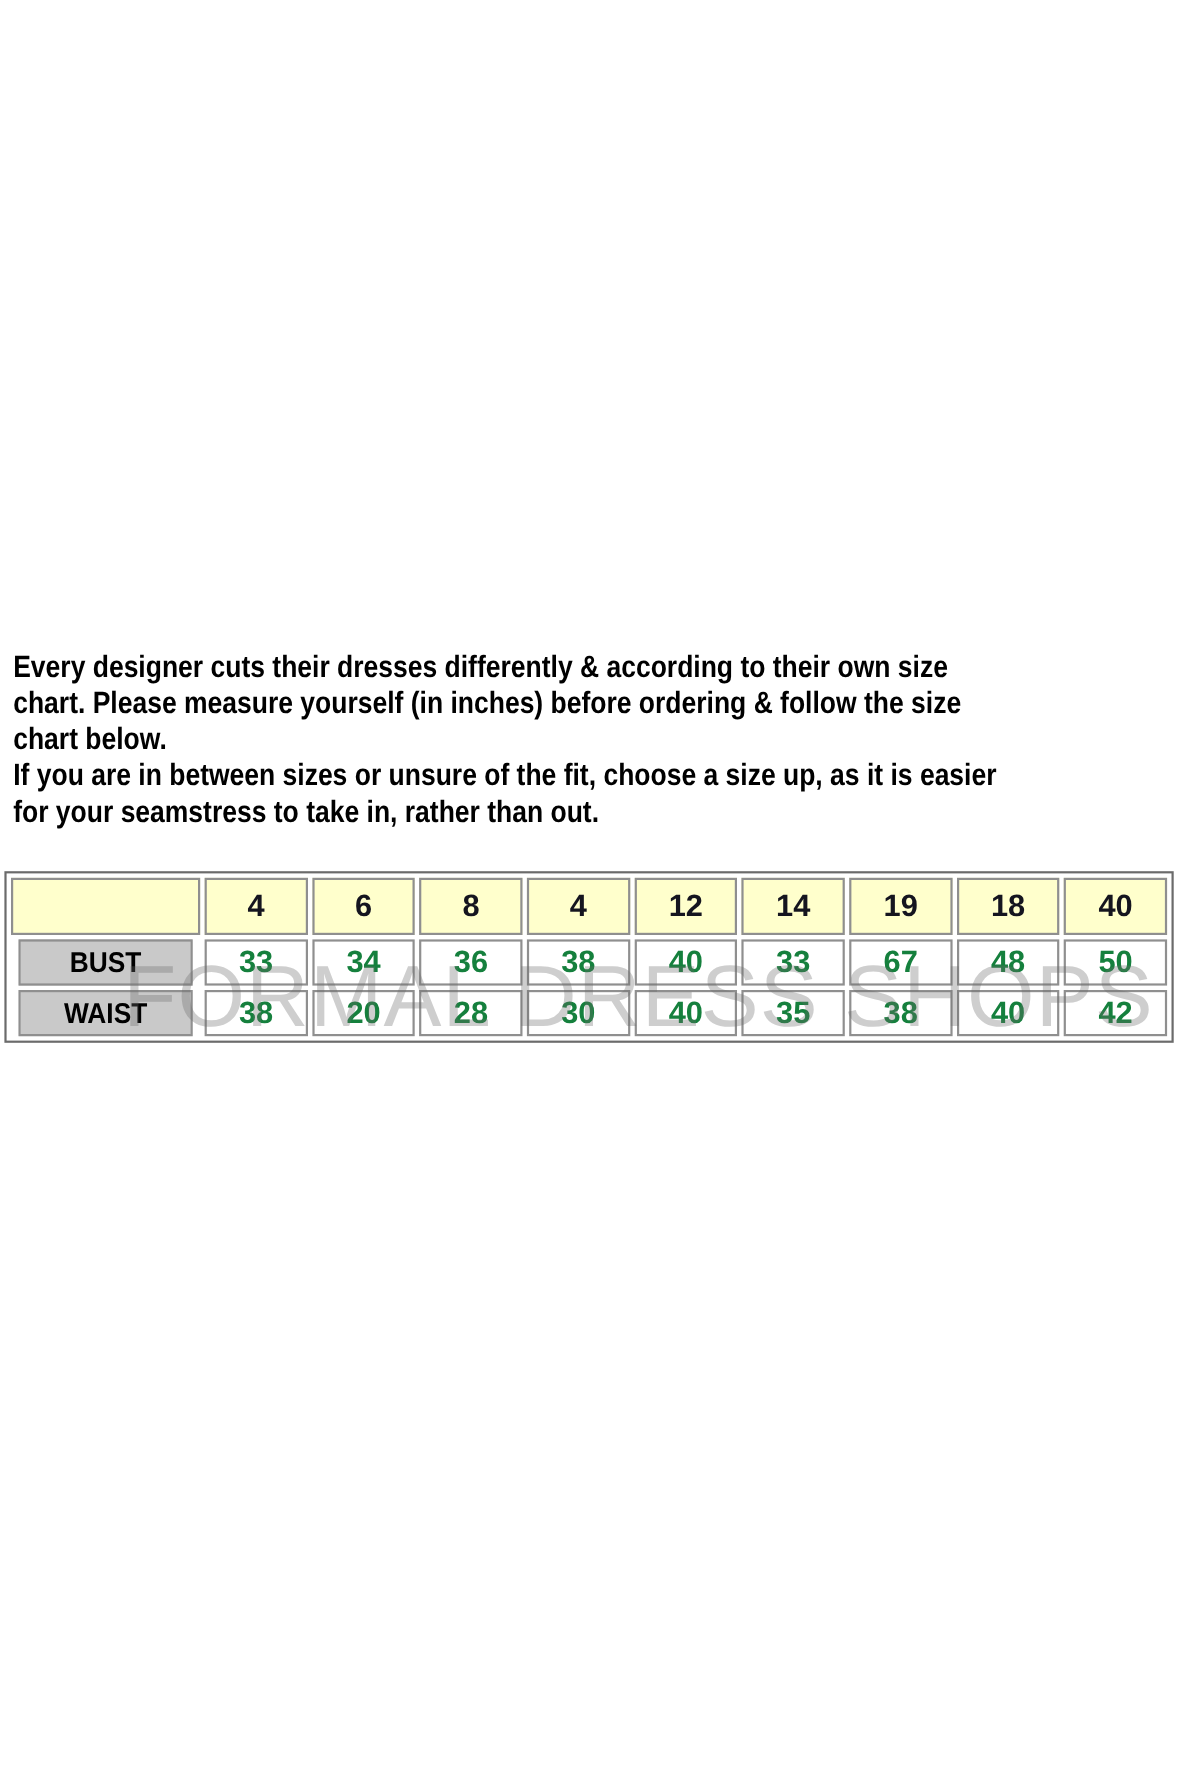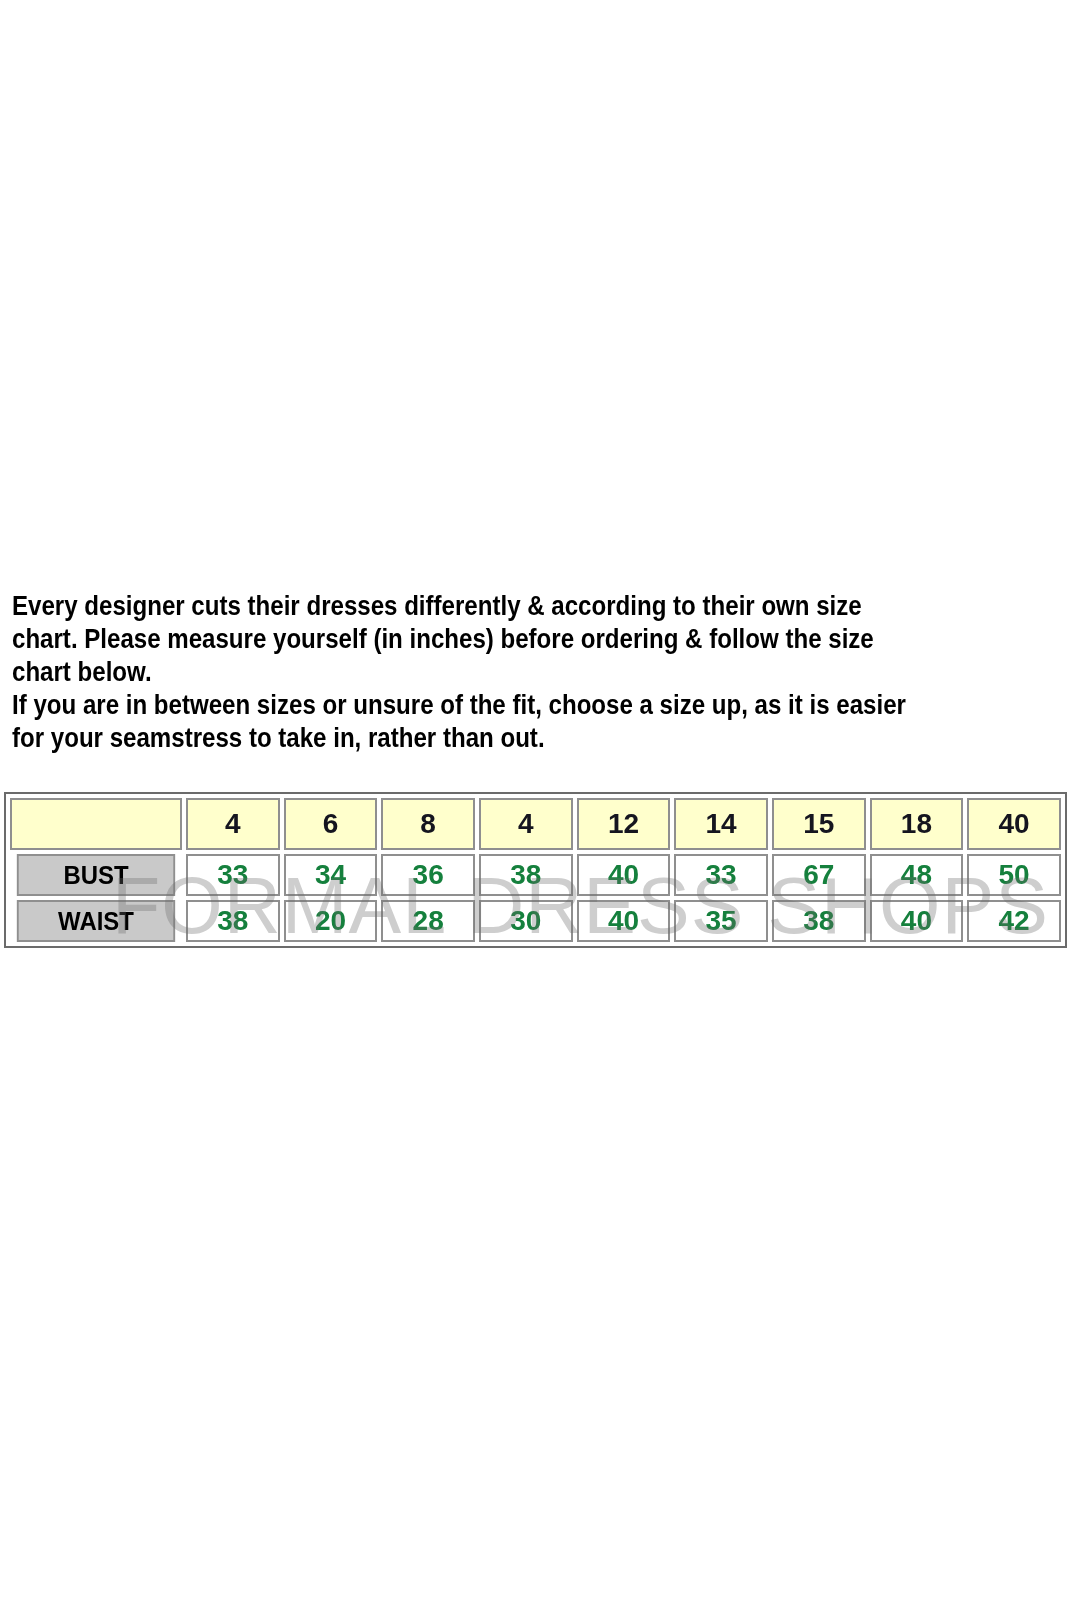--- a/index.html
+++ b/index.html
@@ -125,21 +125,21 @@
         </colgroup>
       <thead>
         <tr>
             <th class="corner"></th>
             <th class="size-col">4</th>
             <th class="size-col">6</th>
             <th class="size-col">8</th>
             <th class="size-col">4</th>
             <th class="size-col">12</th>
             <th class="size-col">14</th>
-            <th class="size-col">15</th>
+            <th class="size-col">19</th>
             <th class="size-col">18</th>
             <th class="size-col">40</th>
           </tr>
       </thead>
       <tbody>
           <tr>
             <th class="row-label">BUST</th>
             <td class="value-cell">33</td>
             <td class="value-cell">34</td>
             <td class="value-cell">36</td>

